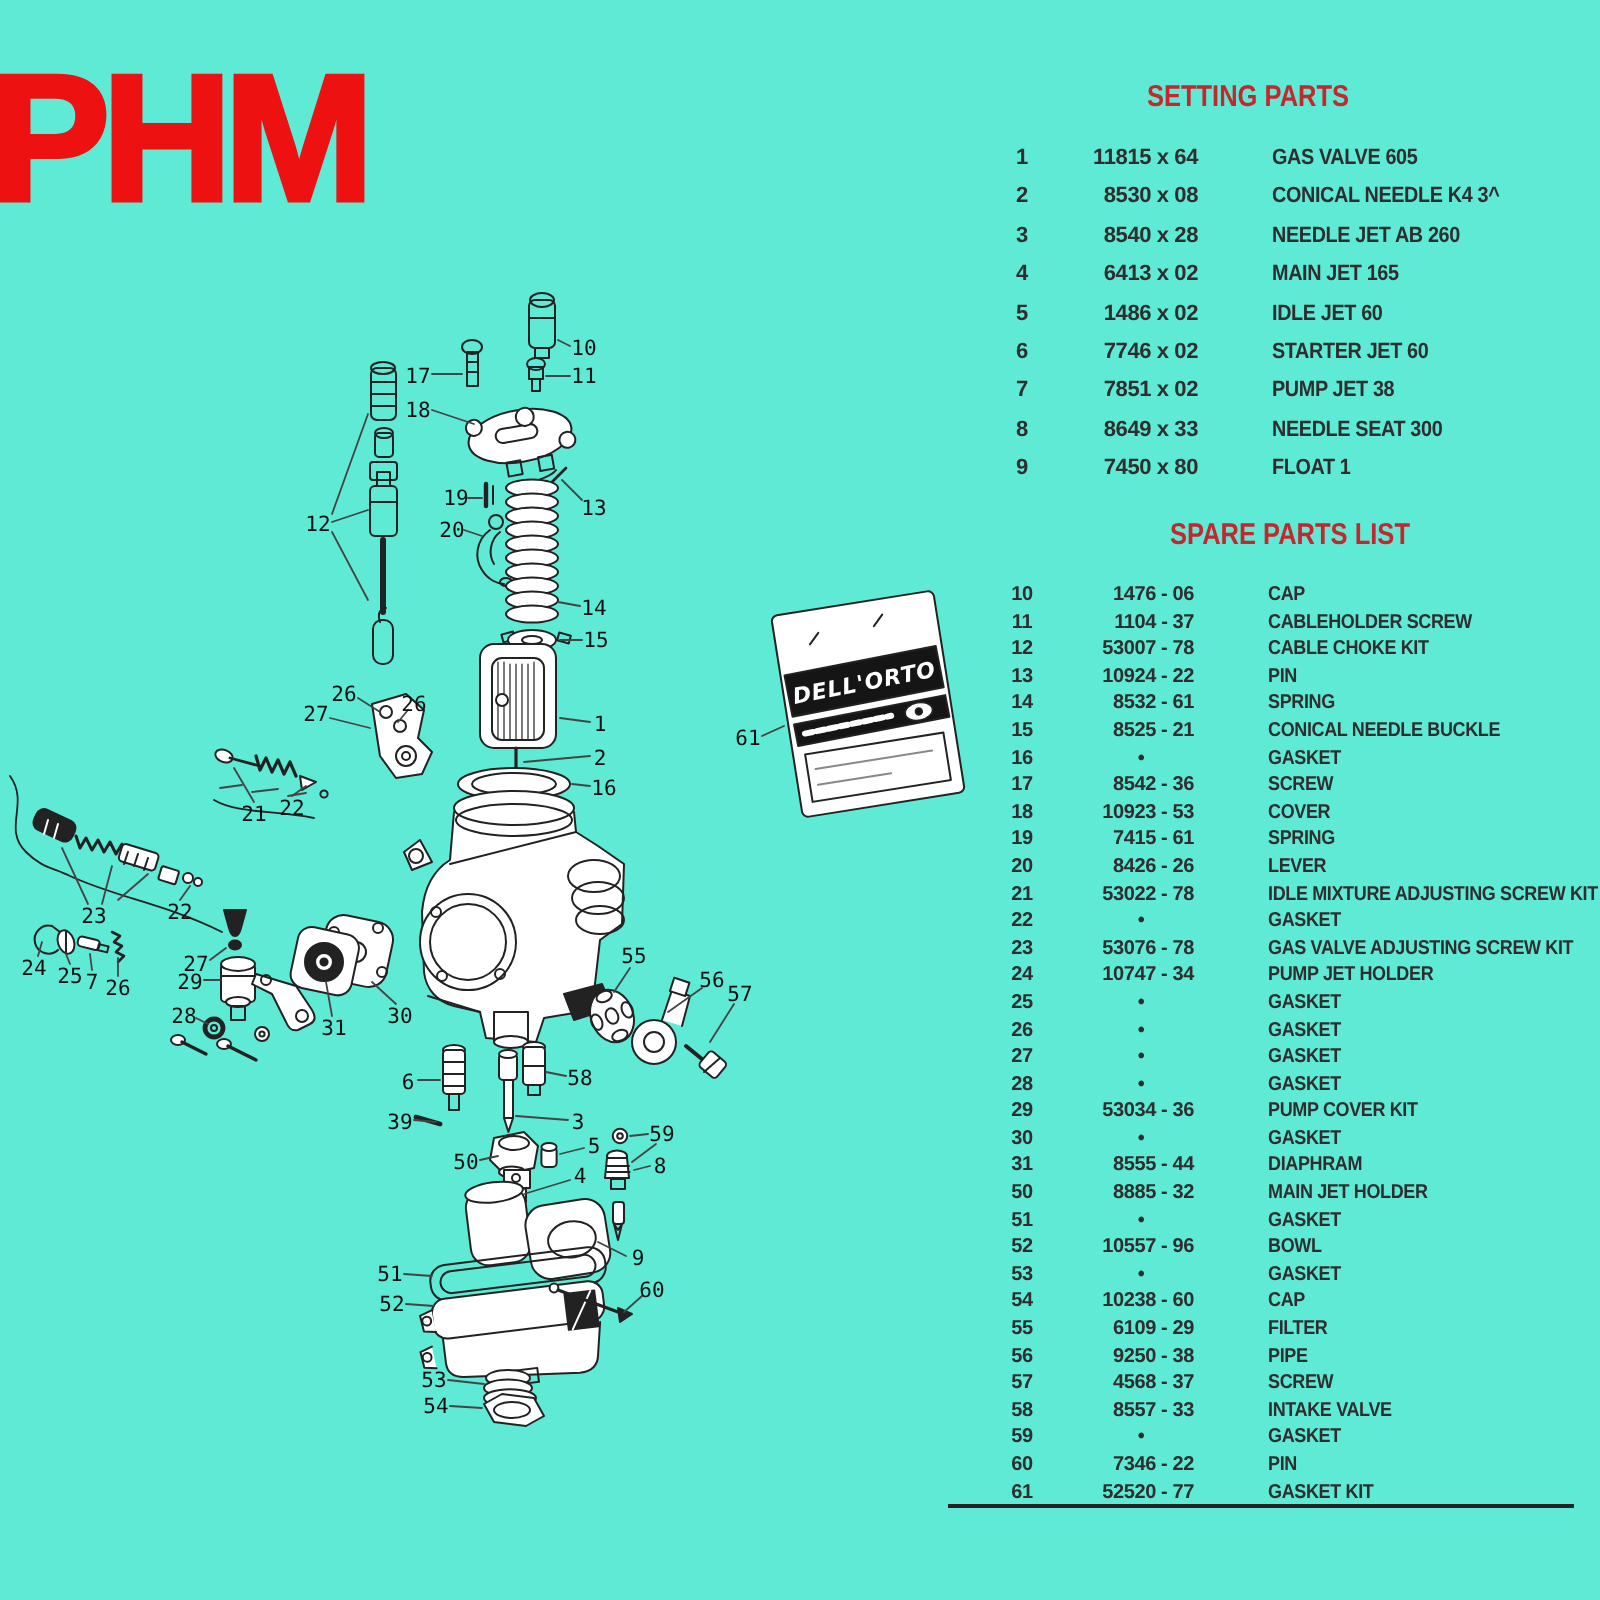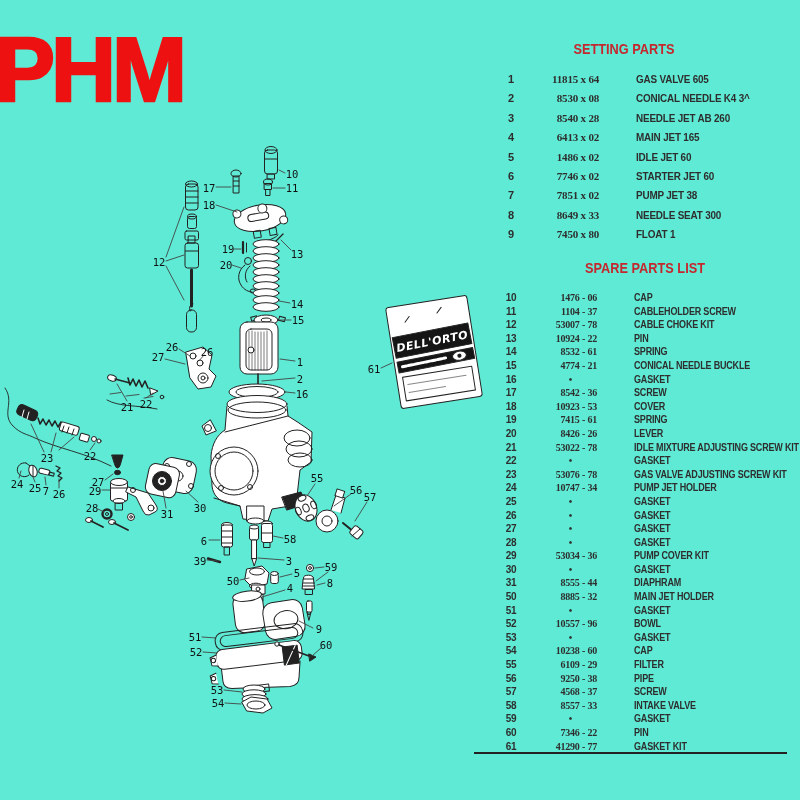--- a/index.html
+++ b/index.html
@@ -14,21 +14,21 @@
              color:var(--header-red,#c5272e);transform:scaleX(.85);line-height:16px;}
   #setting-title{left:0;top:41px;}
   #spare-title{left:21px;top:260px;}
   .tbl{position:absolute;left:0;right:0;color:#2e2e2e;}
   #setting-table{top:70px;}
   #spare-table{top:291px;}
   .prow{display:grid;padding-left:22px;font-weight:700;}
   .s-row{grid-template-columns:30px 73px 1fr;height:19.4px;font-size:11px;line-height:19.4px;letter-spacing:-.2px;}
   .p-row{grid-template-columns:30px 71px 1fr;height:13.6px;font-size:10px;line-height:13.6px;letter-spacing:-.2px;}
   .num{text-align:center;}
-  .code{text-align:right;font-family:Liberation Serif, serif;}
+  .code{text-align:right;}
   .code.dot{text-align:center;padding-left:18px;}
   .desc{margin-left:37px;white-space:nowrap;transform:scaleX(.9);transform-origin:left center;}
   .rule{position:absolute;left:0;top:752px;width:313px;height:2px;background:#222;}
   
   #diagram-svg{position:absolute;left:0;top:0;width:800px;height:800px;}
   #diagram-svg :is(path,rect,circle,ellipse,line){stroke:#222;stroke-width:1;fill:none;
       stroke-linecap:round;stroke-linejoin:round;}
   #diagram-svg .lline{stroke:#444;stroke-width:.9;}
   .plbl{font:10.5px "DejaVu Sans Mono",monospace;fill:#111;stroke:none;text-anchor:middle;}
   .sticker-text{font:italic 700 11px "DejaVu Sans",sans-serif;fill:#fff;stroke:none;
@@ -547,21 +547,21 @@
           <span class="code">10924 - 22</span>
           <span class="desc">PIN</span>
         </div>
         <div class="prow p-row">
           <span class="num">14</span>
           <span class="code">8532 - 61</span>
           <span class="desc">SPRING</span>
         </div>
         <div class="prow p-row">
           <span class="num">15</span>
-          <span class="code">4774 - 21</span>
+          <span class="code">8525 - 21</span>
           <span class="desc">CONICAL NEEDLE BUCKLE</span>
         </div>
         <div class="prow p-row">
           <span class="num">16</span>
           <span class="code dot">•</span>
           <span class="desc">GASKET</span>
         </div>
         <div class="prow p-row">
           <span class="num">17</span>
           <span class="code">8542 - 36</span>
@@ -687,20 +687,20 @@
           <span class="code dot">•</span>
           <span class="desc">GASKET</span>
         </div>
         <div class="prow p-row">
           <span class="num">60</span>
           <span class="code">7346 - 22</span>
           <span class="desc">PIN</span>
         </div>
         <div class="prow p-row">
           <span class="num">61</span>
-          <span class="code">41290 - 77</span>
+          <span class="code">52520 - 77</span>
           <span class="desc">GASKET KIT</span>
         </div>
       </div>
     <div class="rule"></div>
   </div>
 
 </div>
 
 </body></html>

